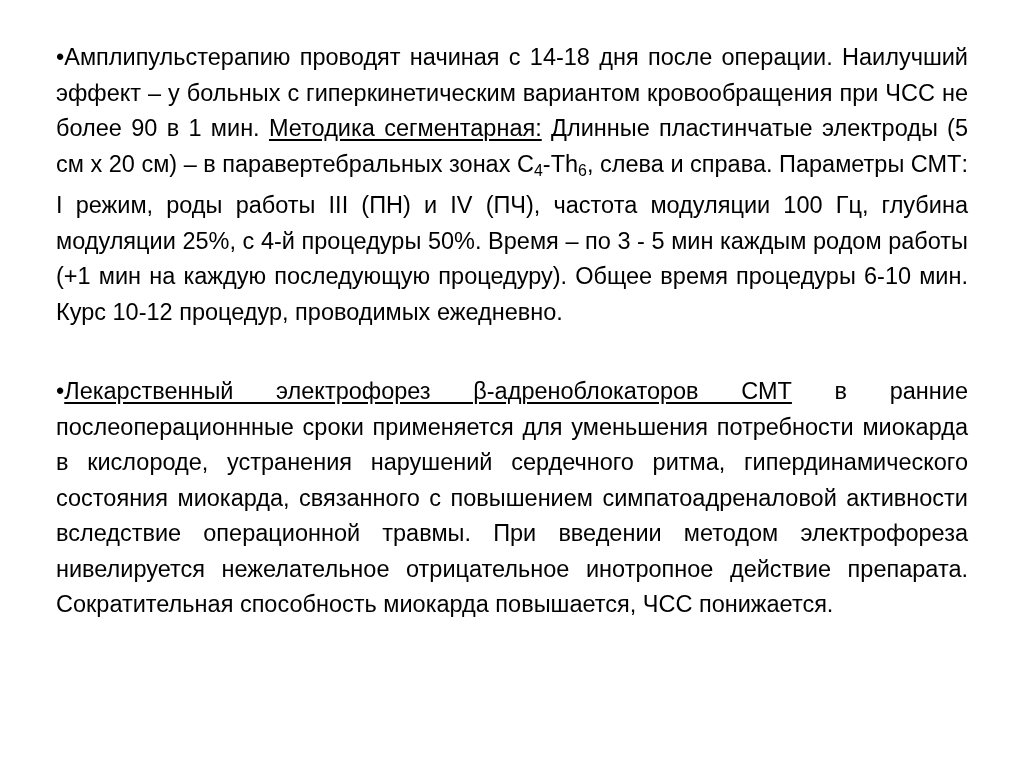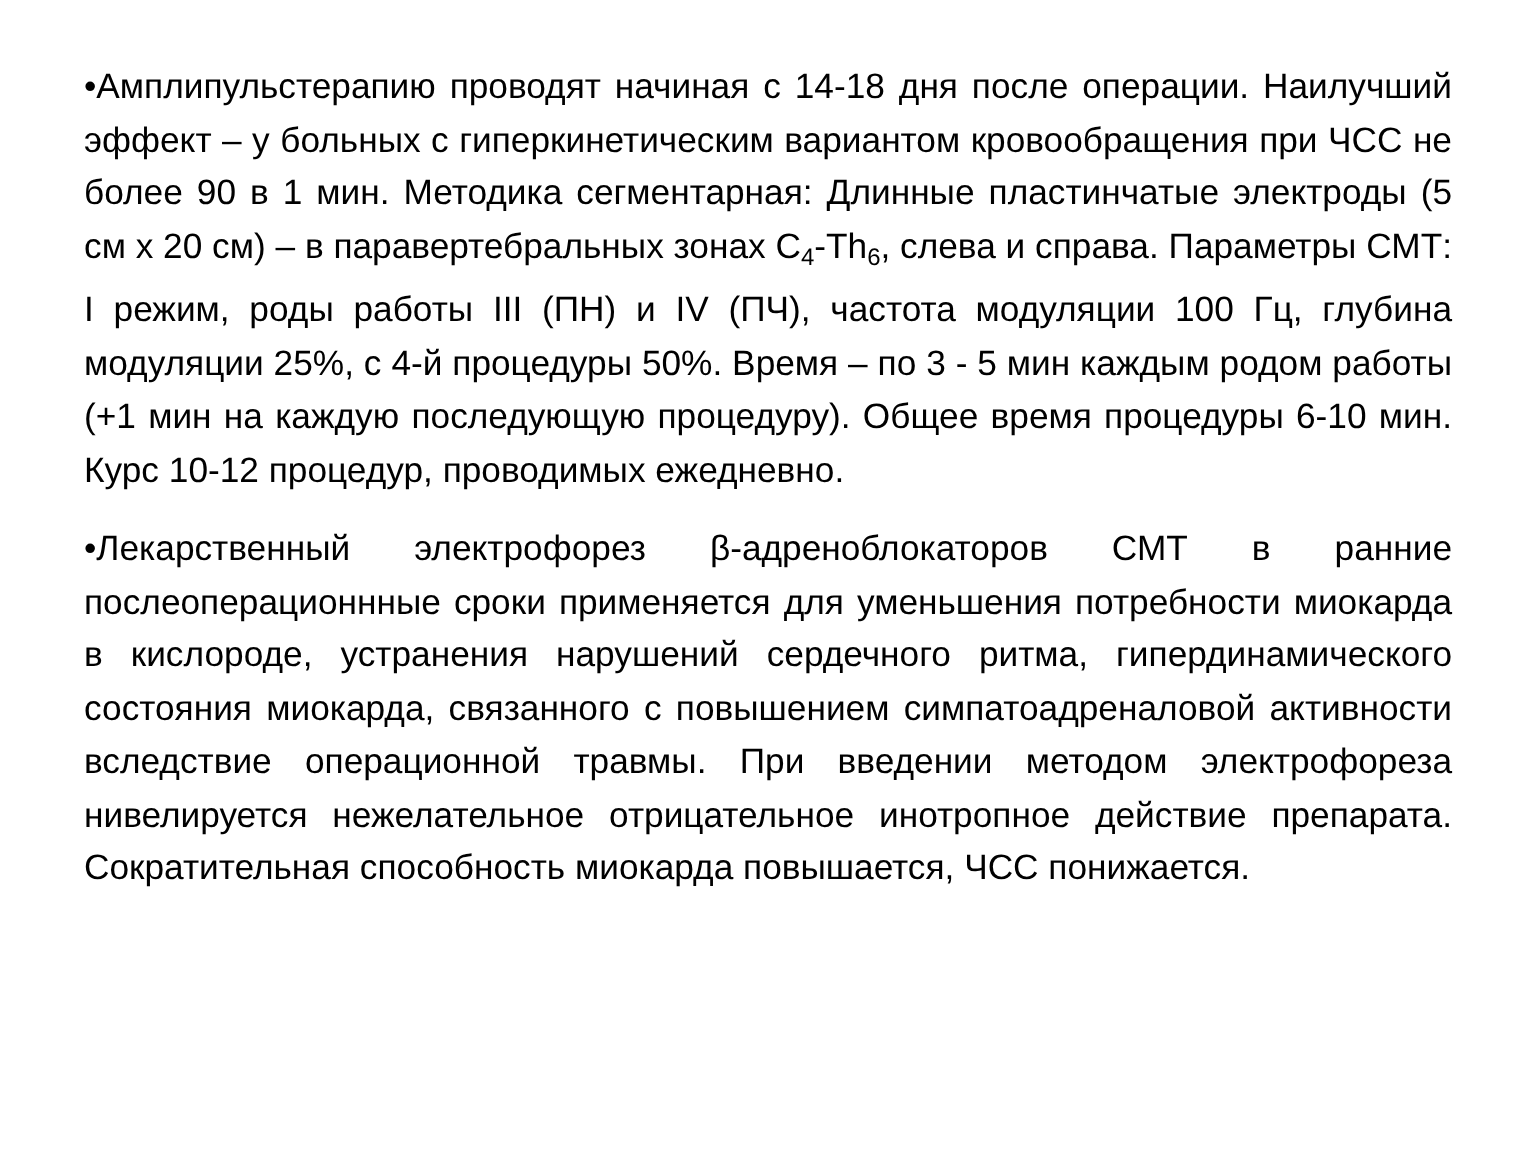--- a/index.html
+++ b/index.html
@@ -22,26 +22,27 @@
     padding: 40px 56px 0 56px;
   }
   .para {
     font-size: 23.5px;
     line-height: 35.5px;
     text-align: justify;
     text-justify: inter-word;
     margin: 0;
   }
   .para + .para {
-    margin-top: 17px;
+    margin-top: 44px;
   }
   .bullet {
     font-size: 23.5px;
   }
   .underline {
+    text-decoration: underline;
     text-underline-offset: 3px;
   }
   sub {
     font-size: 0.68em;
     vertical-align: -0.28em;
   }
 </style>
 </head>
 <body>
 

